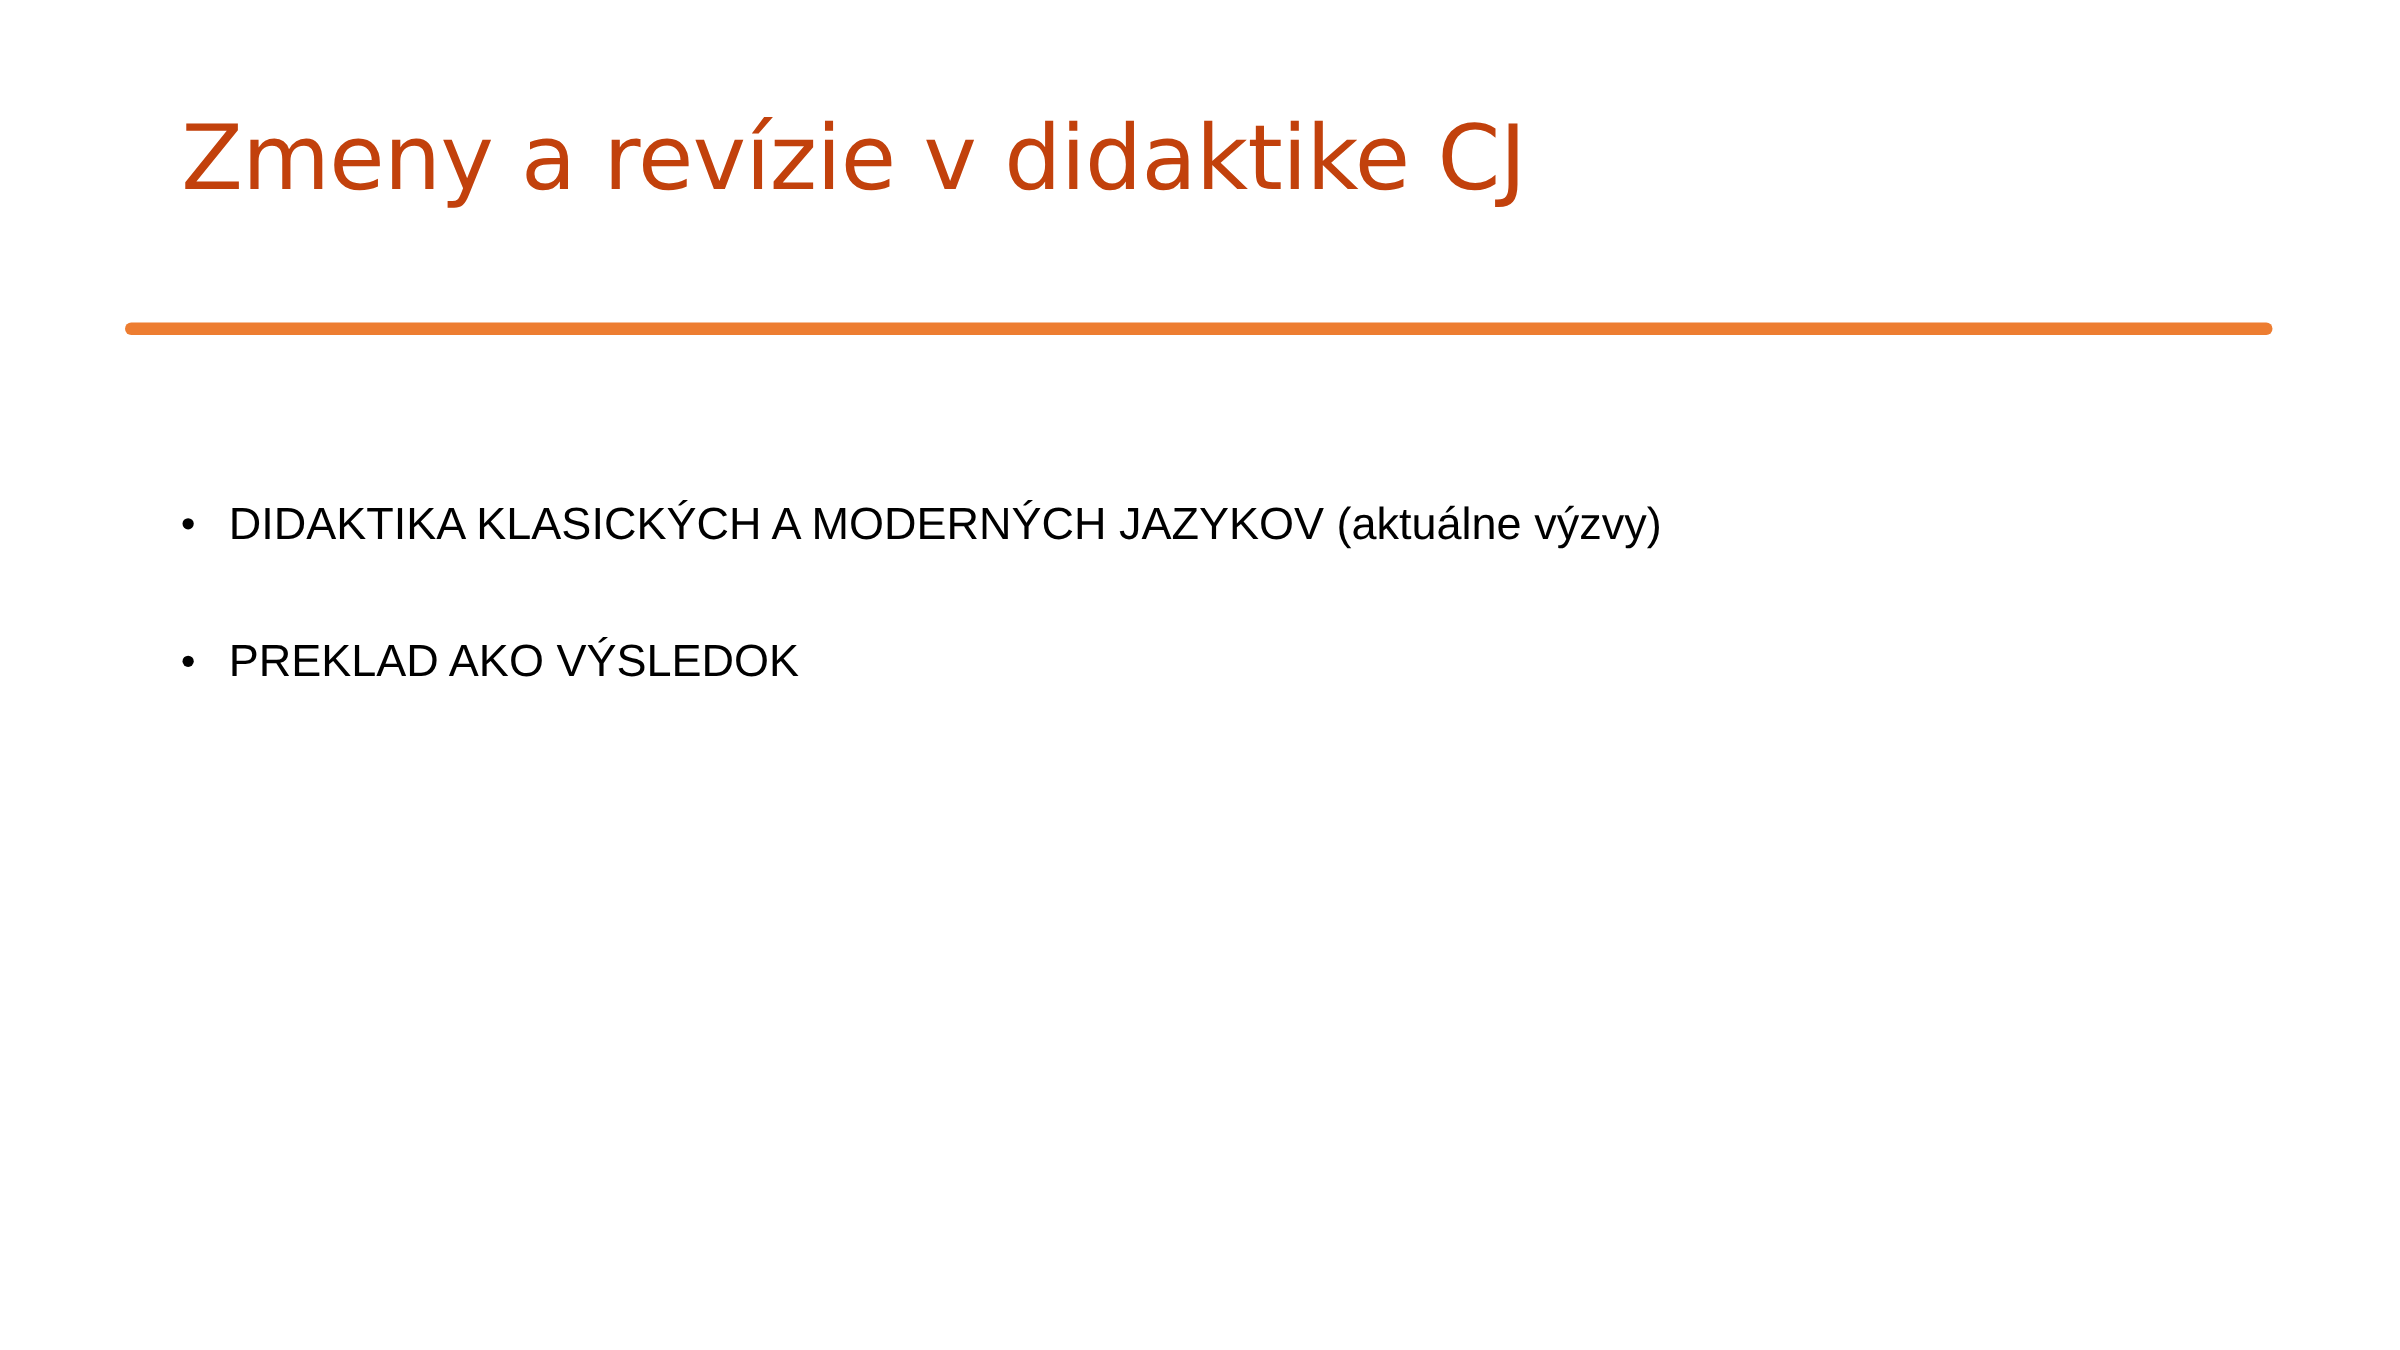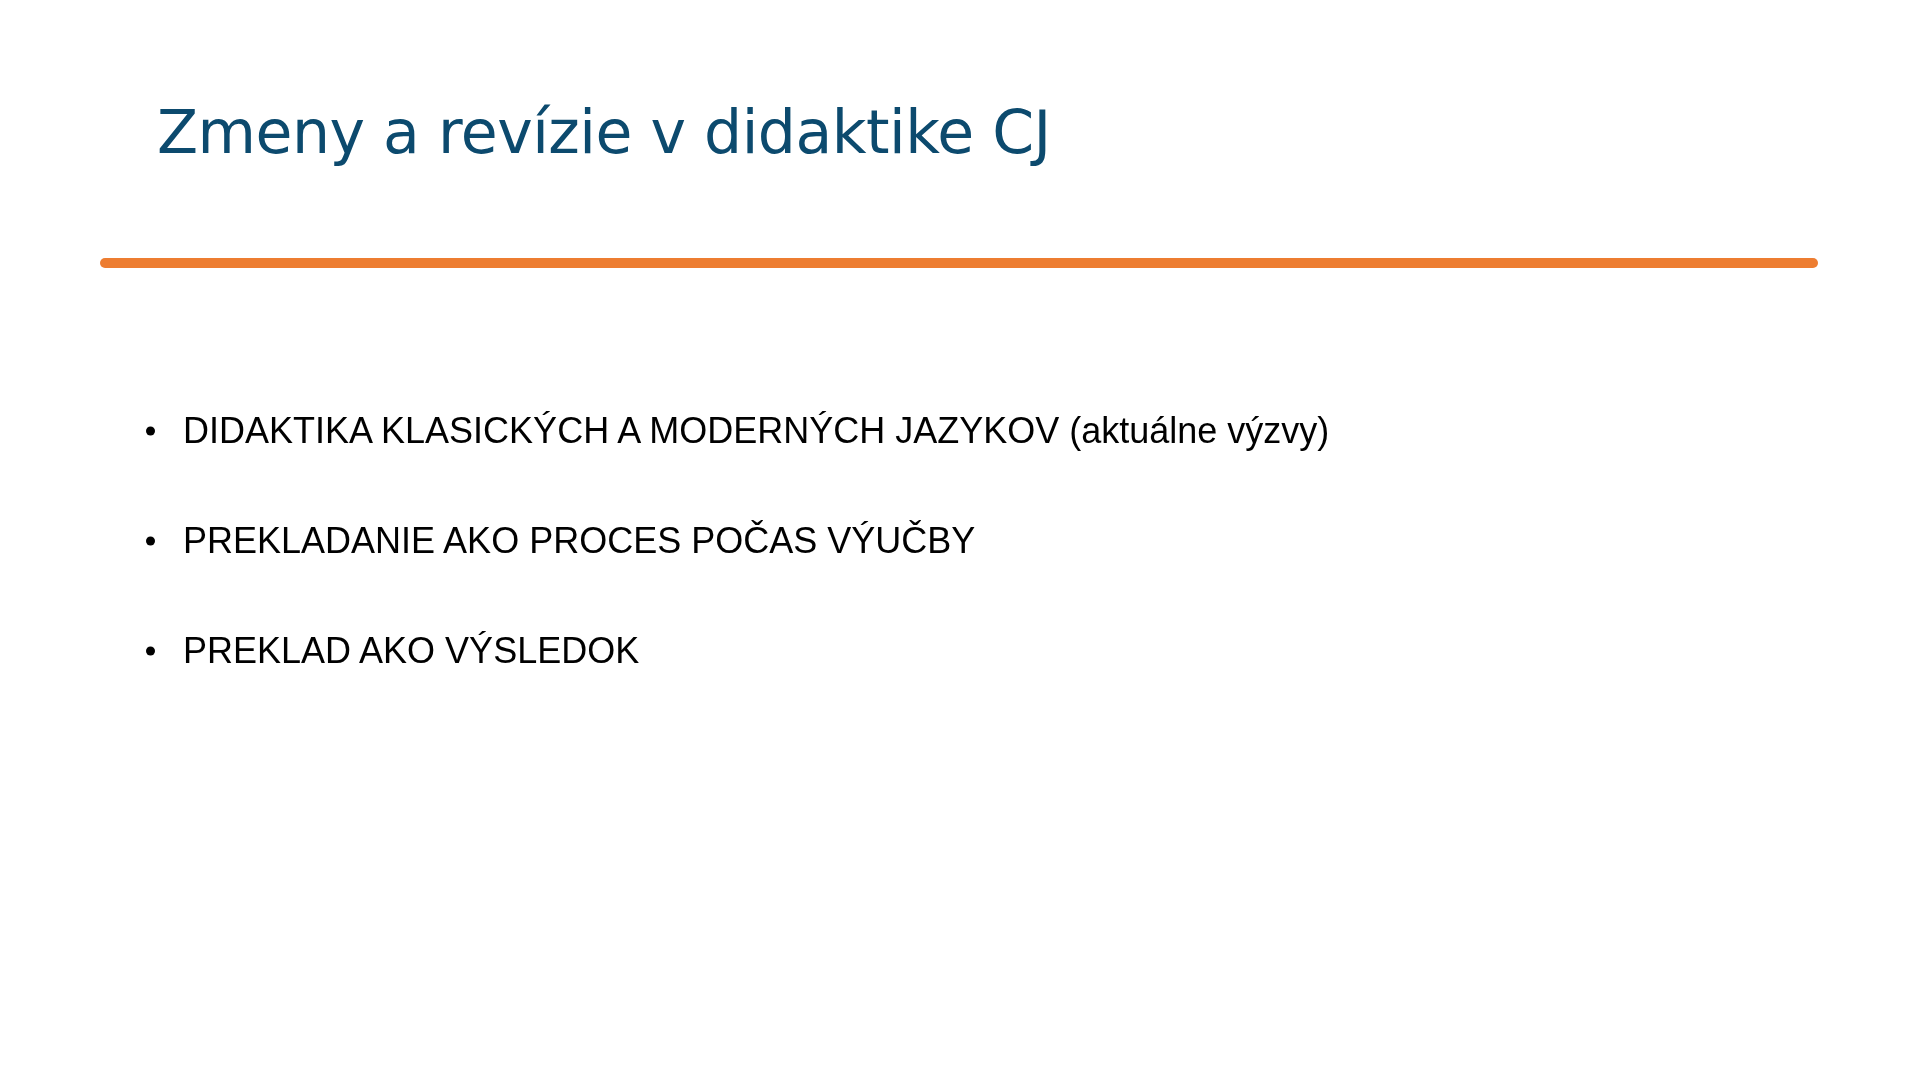--- a/index.html
+++ b/index.html
@@ -22,46 +22,46 @@
   
   .title-block {
     position: absolute;
     left: 145px;
     top: 88px;
     width: 1650px;
     height: 110px;
   }
 
   .slide-title {
-    margin: 12px;
+    margin: 0;
     font-family: "DejaVu Sans", "Liberation Sans", sans-serif;
     font-weight: 400;
-    font-size: 60px;
+    font-size: 72px;
     line-height: 1.08;
     letter-spacing: -0.5px;
-    color: #0c4a6e;
+    color: #c2410c;
     white-space: nowrap;
   }
 
   
   .accent-rule {
     position: absolute;
     left: 100px;
     top: 258px;
     width: 1718px;
     height: 10px;
     background: #ED7D31;
     border-radius: 5px;
   }
 
   
   .body-list {
     position: absolute;
     left: 128px;
-    top: 412px;
+    top: 400px;
     width: 1700px;
     list-style: none;
     margin: 0;
     padding: 0;
   }
 
   .bullet-item {
     position: relative;
     padding-left: 55px;
     margin: 0 0 72px 0;
@@ -101,21 +101,17 @@
 
   <div class="accent-rule" style="background: rgb(237, 125, 49);"></div>
 
   <ul class="body-list">
     <li class="bullet-item">
       <span class="bullet-marker"></span>
       <span class="bullet-text">DIDAKTIKA KLASICKÝCH A MODERNÝCH JAZYKOV (aktuálne výzvy)</span>
     </li>
     <li class="bullet-item">
       <span class="bullet-marker"></span>
-      <span class="bullet-text">PREKLADANIE AKO PROCES POČAS VÝUČBY</span>
-    </li>
-    <li class="bullet-item">
-      <span class="bullet-marker"></span>
       <span class="bullet-text">PREKLAD AKO VÝSLEDOK</span>
     </li>
   </ul>
 
 </div>
 
 </body></html>

